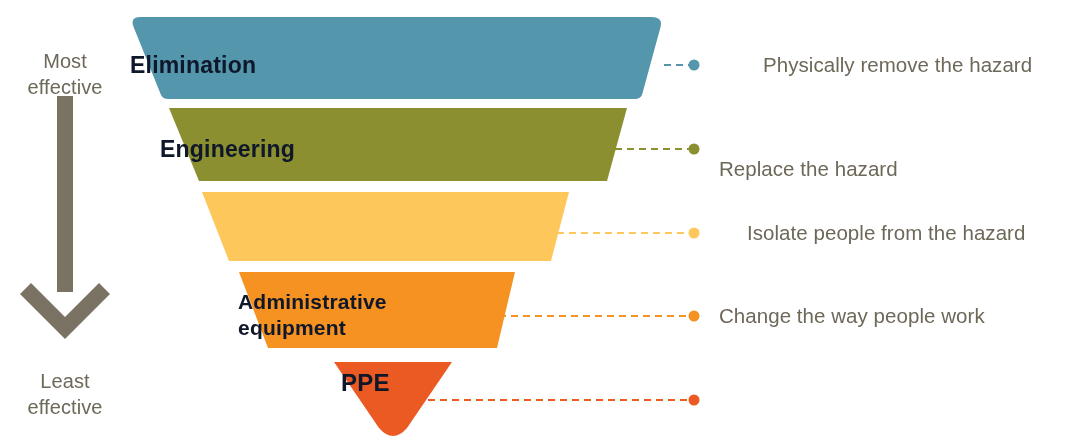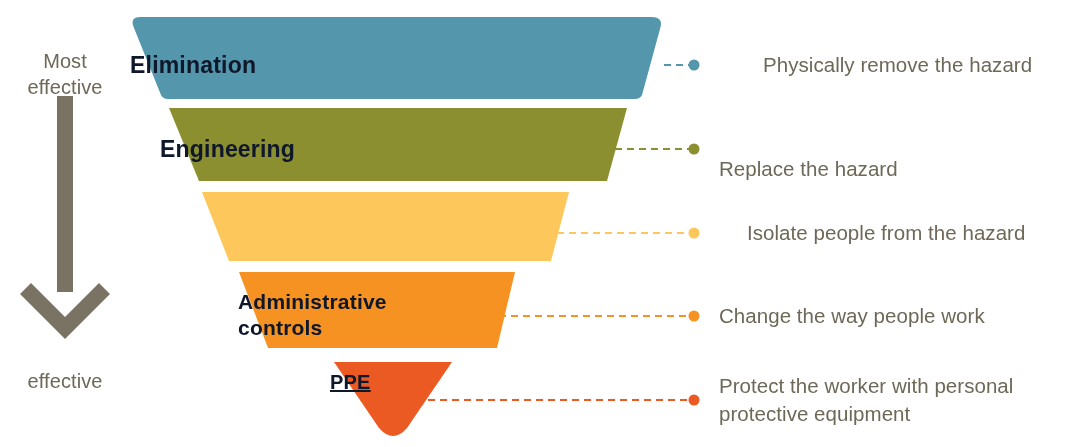--- a/index.html
+++ b/index.html
@@ -71,22 +71,22 @@
   }
   #text-engineering {
     left: 200px; top: 219px; width: 420px;
     font-size: 22px; line-height: 27px;
   }
   #text-administrative {
     left: 238px; top: 289px; width: 345px;
     font-size: 21px; line-height: 26px;
   }
   #text-ppe {
-    left: 330px; top: 370px; width: 130px;
-    font-size: 20px; line-height: 25px; text-decoration: underline;
+    left: 341px; top: 370px; width: 130px;
+    font-size: 24px; line-height: 25px;
   }
 
   
   #connectors {
     position: absolute;
     left: 0; top: 0;
     width: 1080px; height: 447px;
   }
   .desc {
     position: absolute;
@@ -112,20 +112,21 @@
       <div>Most</div>
       <div>effective</div>
     </div>
 
     <svg id="arrow-svg" viewBox="0 0 130 248">
       <path d="M57 0 H73 V196 H57 Z" fill="#7a7364"></path>
       <path d="M65 243 L20 198 L31 187 L65 221 L99 187 L110 198 Z" fill="#7a7364"></path>
     </svg>
 
     <div class="axis-label" id="label-least">
+      <div>Least</div>
       <div>effective</div>
     </div>
   </div>
 
   <svg id="funnel" viewBox="0 0 1080 447">
 
     <path d="M141 17 Q129 17 134 28 L161 95 Q163 99 168 99 L635 99 Q640 99 642 95 L660 29 Q664 17 652 17 Z" fill="#5496ac"></path>
 
     <path d="M169 108 L199 181 L607 181 L627 108 Z" fill="#8b8f2f"></path>
 
@@ -137,21 +138,21 @@
   </svg>
 
   <div class="band-text" id="text-elimination">
     <div>Elimination</div>
   </div>
   <div class="band-text" id="text-substitution">
     <div>Engineering</div>
   </div>
   <div class="band-text" id="text-administrative">
     <div>Administrative</div>
-    <div>controls</div>
+    <div>equipment</div>
   </div>
   <div class="band-text" id="text-ppe">
     <div>PPE</div>
   </div>
 
   <svg id="connectors" viewBox="0 0 1080 447">
     <g>
       <line x1="664" y1="65" x2="689" y2="65" stroke="#5496ac" stroke-width="2.2" stroke-dasharray="7 5"></line>
       <circle cx="694" cy="65" r="5.5" fill="#5496ac"></circle>
     </g>
@@ -170,18 +171,14 @@
     <g>
       <line x1="428" y1="400" x2="689" y2="400" stroke="#ec5a24" stroke-width="2.2" stroke-dasharray="7 5"></line>
       <circle cx="694" cy="400" r="5.5" fill="#ec5a24"></circle>
     </g>
   </svg>
 
   <div class="desc" id="desc-0">Physically remove the hazard</div>
   <div class="desc" id="desc-1">Replace the hazard</div>
   <div class="desc" id="desc-2">Isolate people from the hazard</div>
   <div class="desc" id="desc-3">Change the way people work</div>
-  <div class="desc" id="desc-4">
-    <div>Protect the worker with personal</div>
-    <div>protective equipment</div>
-  </div>
 
 </div>
 
 </body></html>

